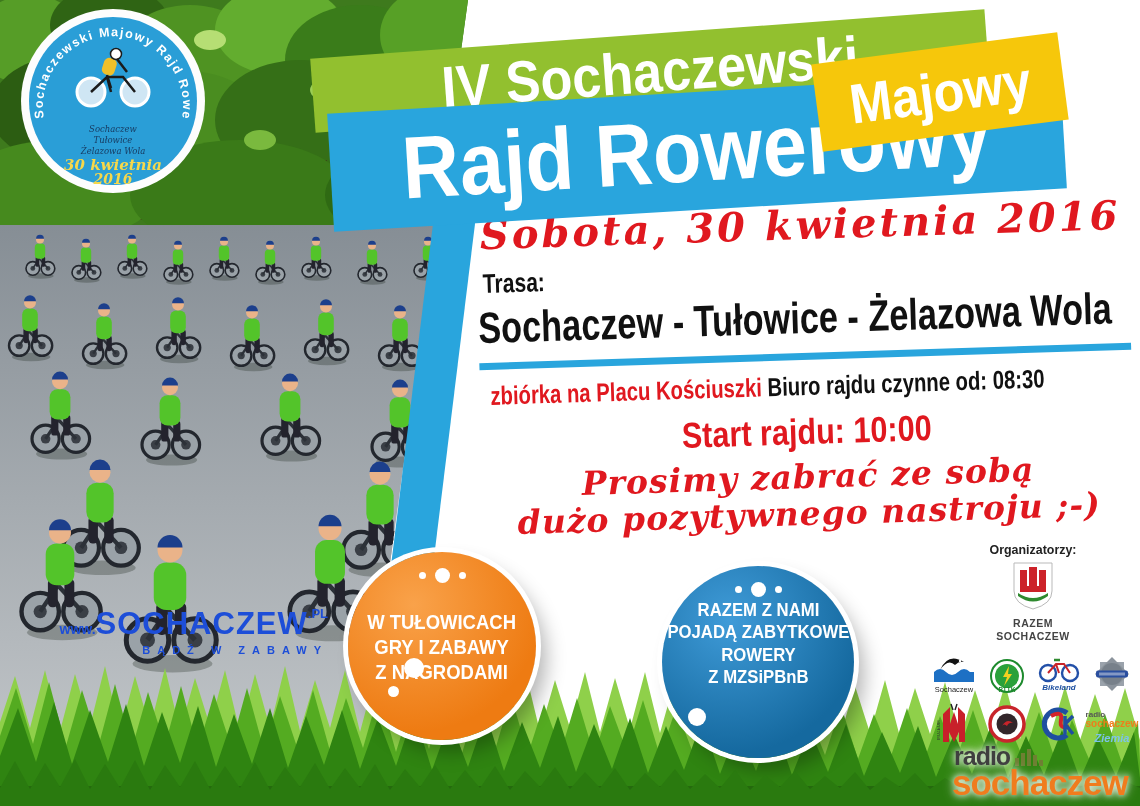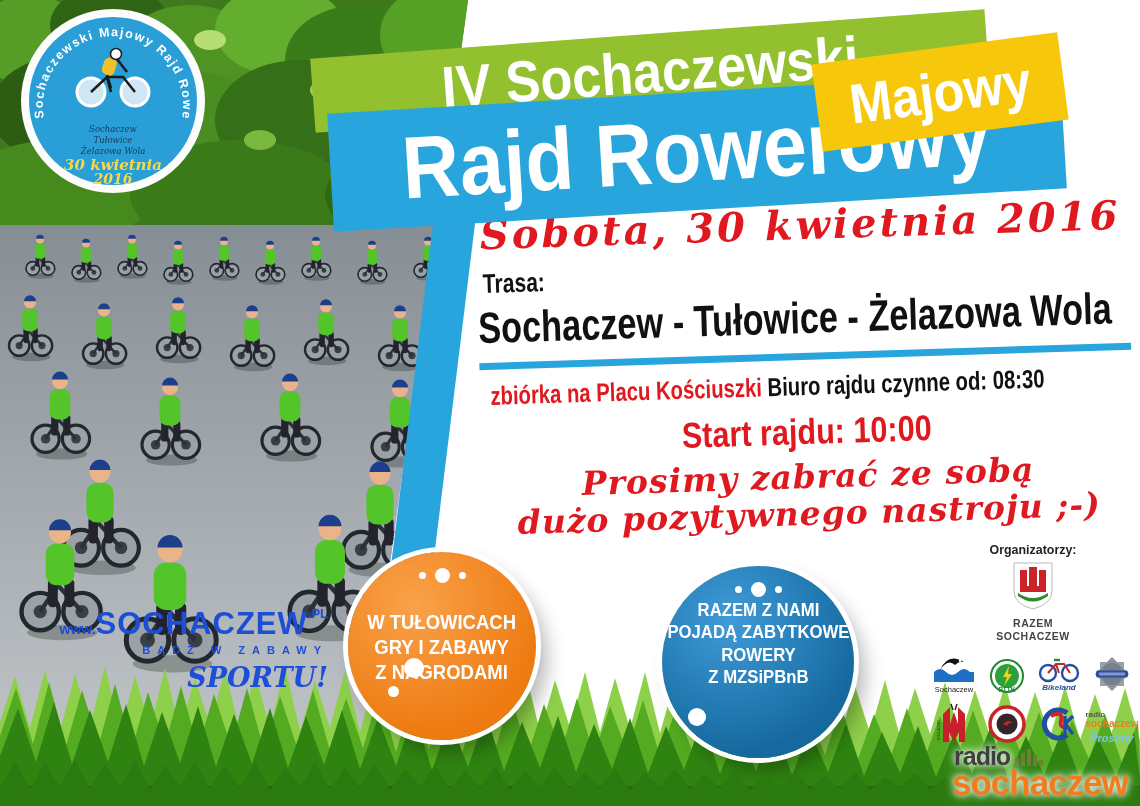--- a/index.html
+++ b/index.html
@@ -340,31 +340,30 @@
           <path d="M30,9 A14,14 0 1 0 30,31" fill="none" stroke="#1f4fa0" stroke-width="5"></path>
           <path d="M14,12 Q26,6 24,16 Q22,26 32,22" fill="none" stroke="#d2232a" stroke-width="4"></path>
           <path d="M28,12 L28,30 M28,20 L36,12 M28,20 L36,30" stroke="#1f4fa0" stroke-width="3.5" fill="none"></path>
         </svg>
       </div>
       <div class="logo-cell">
         <span class="mini-radio">
           <span class="r1">radio</span>
           <span class="r2">sochaczew</span>
         </span>
-        <span class="mini-ziemia">Prosimy</span>
+        <span class="mini-ziemia">Ziemia</span>
       </div>
     </div>
   </div>
 
   <div class="site">
     <div class="l1">
       <span class="www">www.</span><span class="name">SOCHACZEW</span><span class="tld">.PL</span>
     </div>
     <div class="l2">BĄDŹ W ZABAWY</div>
-    <div class="l3">SPORTU!</div>
   </div>
 
   <div class="grass2">
     <svg viewBox="0 0 1140 50" preserveAspectRatio="none">
       <polygon fill="#2a7a0f" points="0,50 0,32 15,5 30,33 45,7 60,31 75,3 90,33 105,8 120,32 135,4 150,34 165,9 180,31 195,5 210,33 225,10 240,32 255,6 270,34 285,11 300,31 315,7 330,33 345,12 360,32 375,8 390,34 405,13 420,31 435,9 450,33 465,14 480,32 495,10 510,34 525,15 540,31 555,11 570,33 585,16 600,32 615,12 630,34 645,17 660,31 675,13 690,33 705,18 720,32 735,14 750,34 765,19 780,31 795,15 810,33 825,20 840,32 855,16 870,34 885,21 900,31 915,17 930,33 945,22 960,32 975,18 990,34 1005,23 1020,31 1035,19 1050,33 1065,24 1080,32 1095,20 1110,34 1125,25 1140,32 1140,50"></polygon>
     </svg>
   </div>
 
   <div class="radio-big">
     <div class="top">

